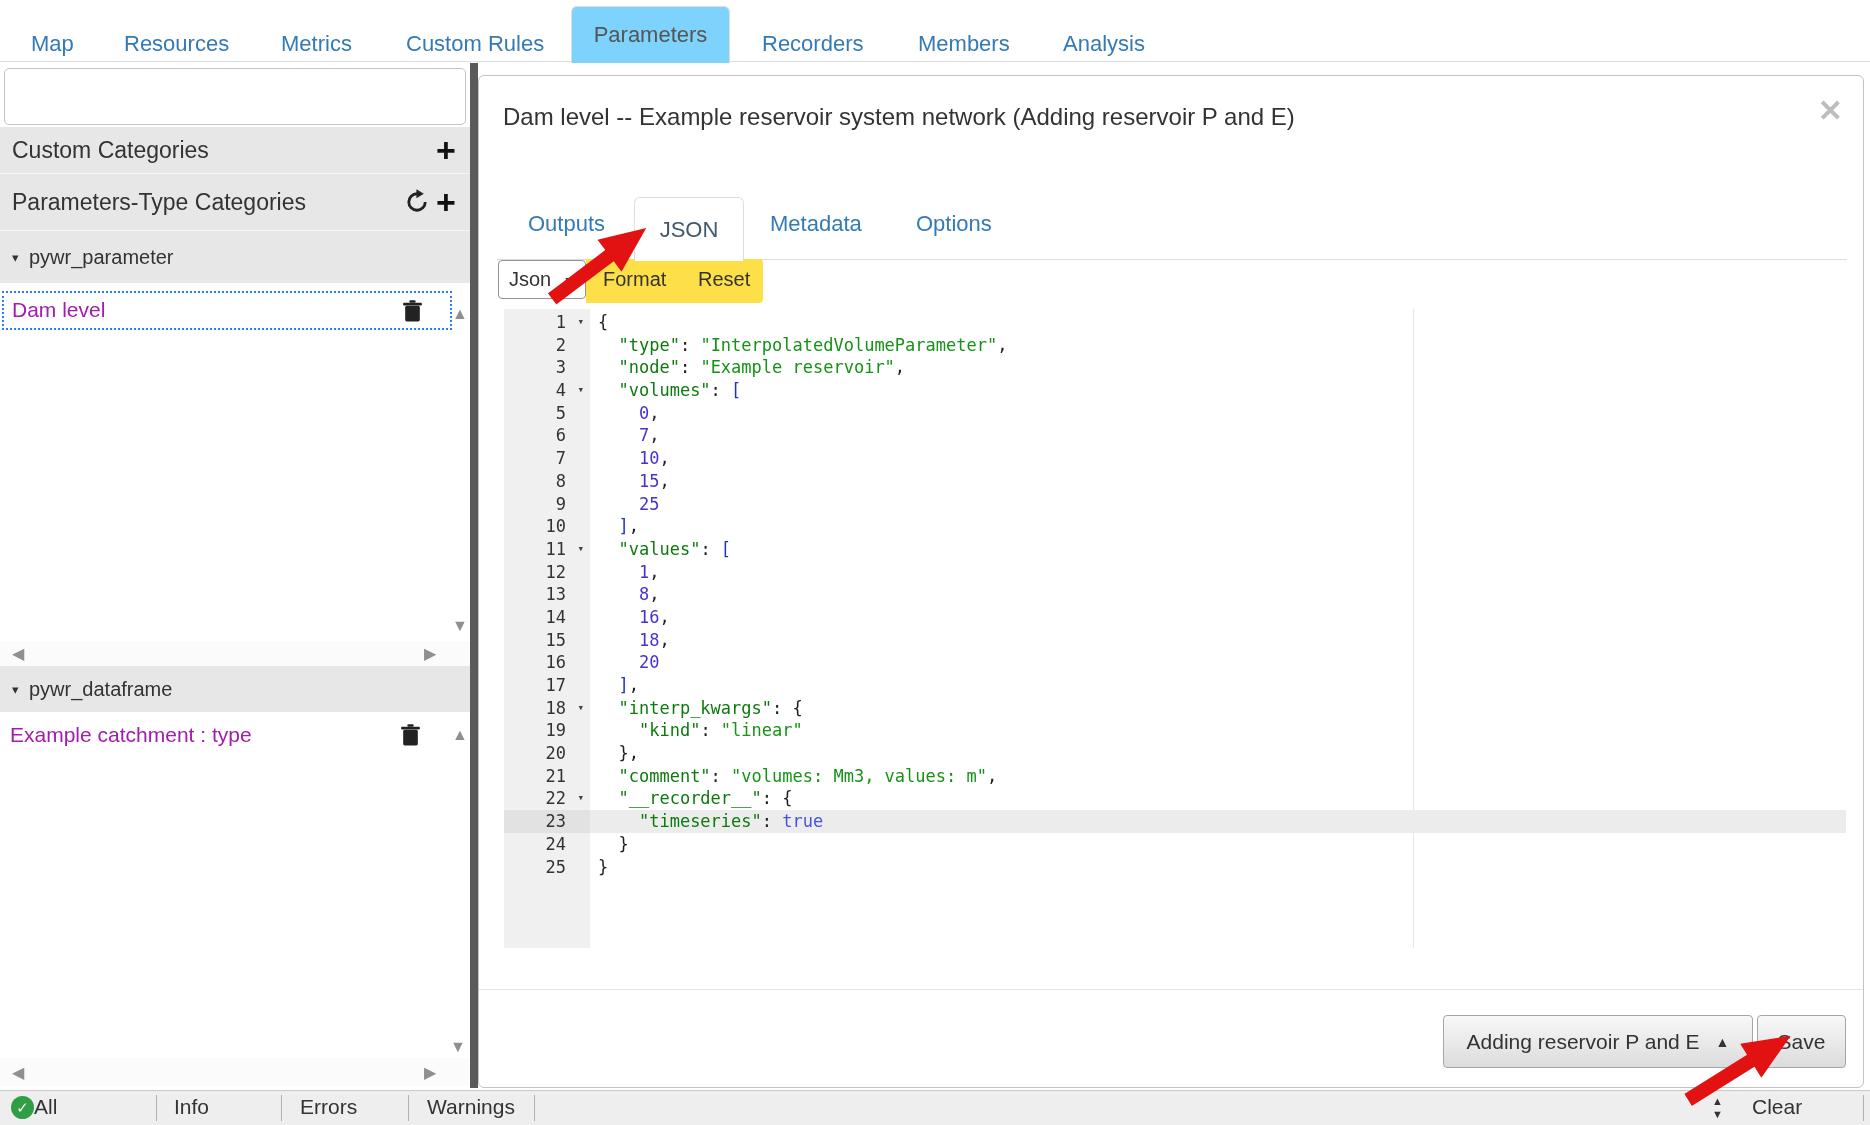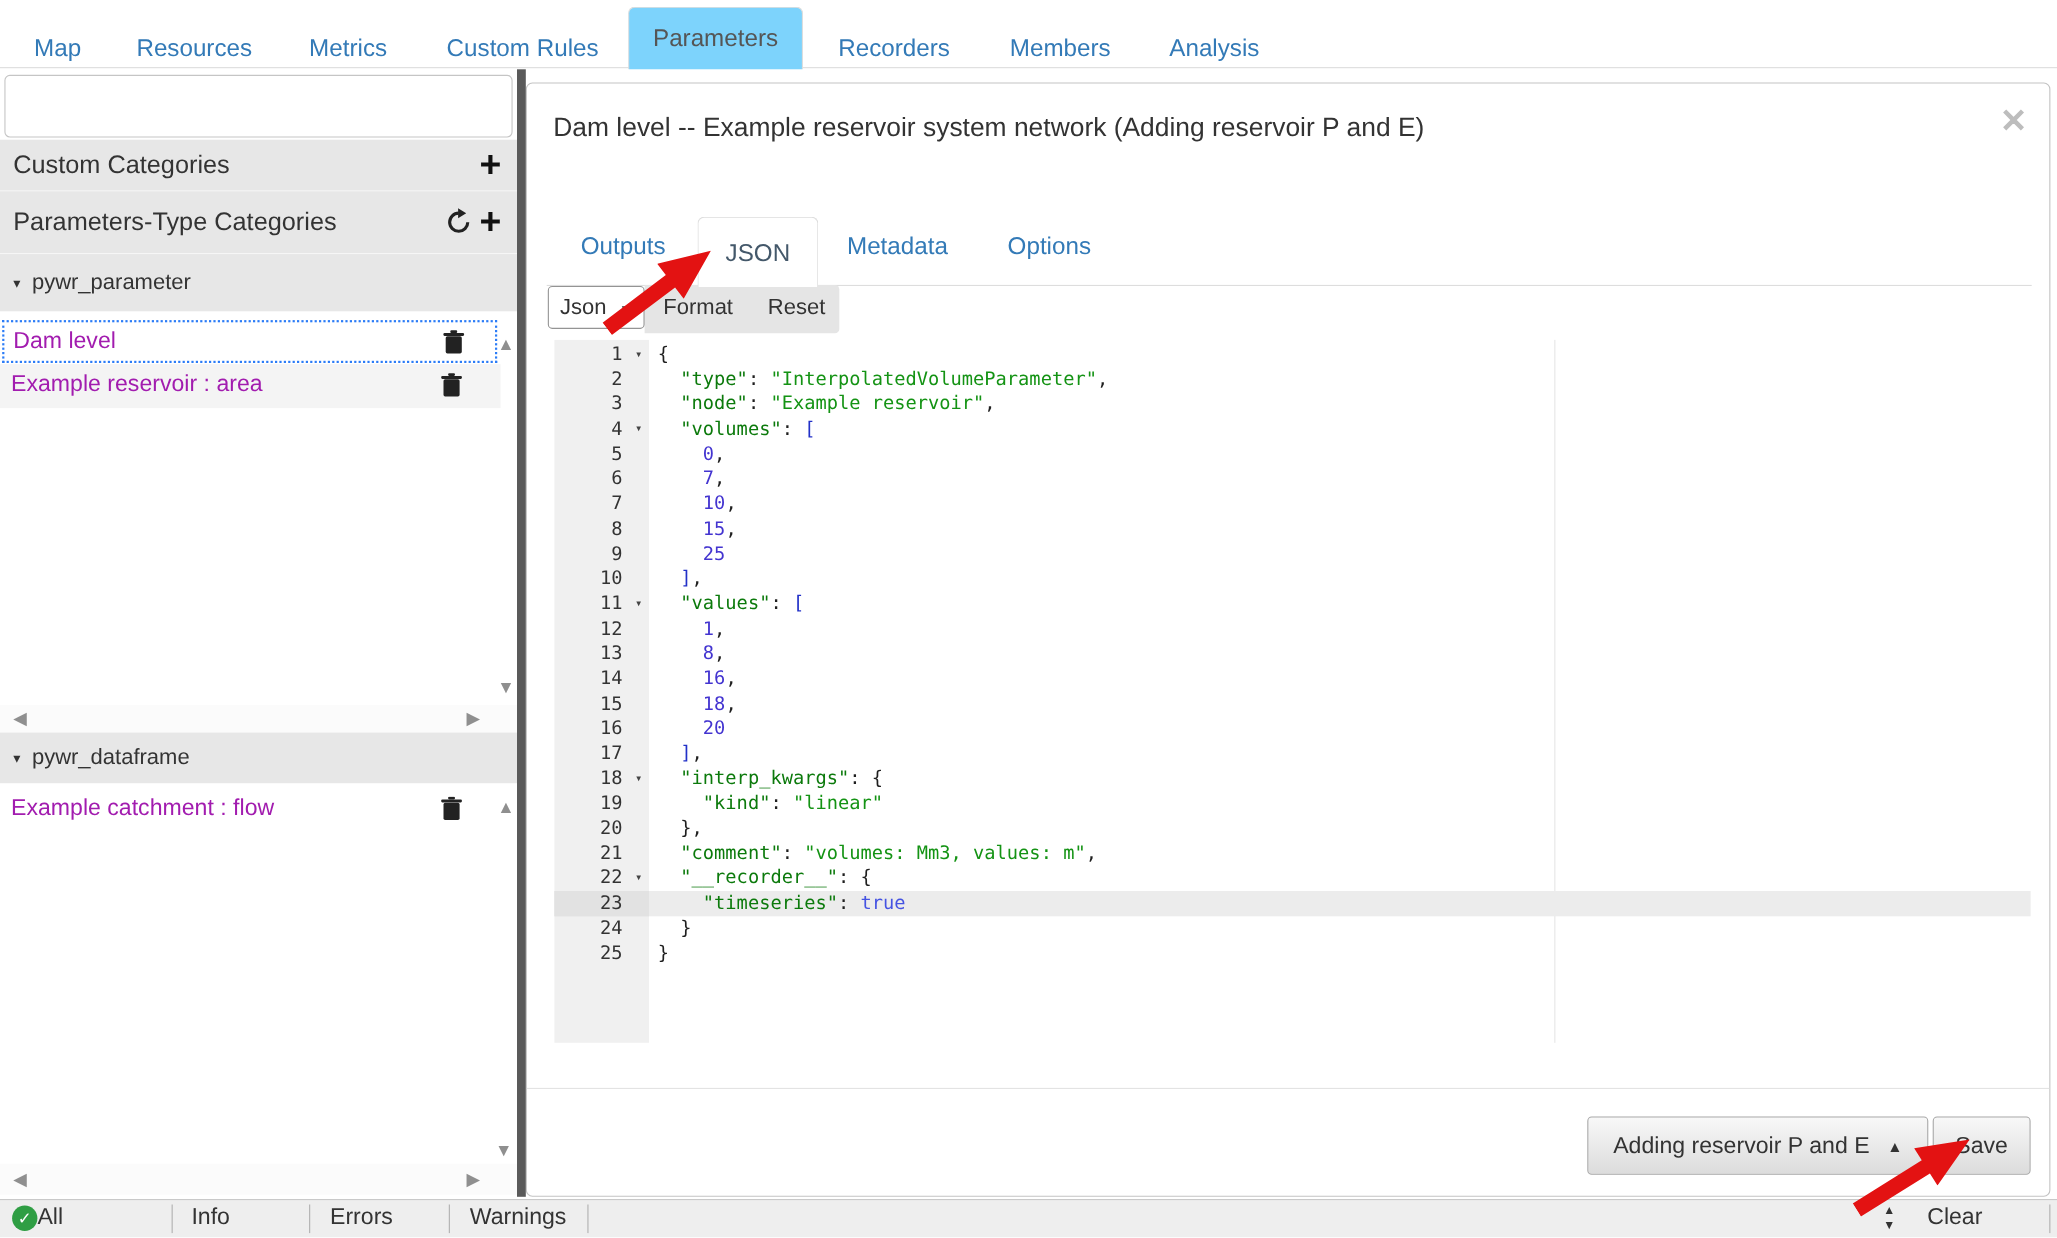--- a/index.html
+++ b/index.html
@@ -47,21 +47,21 @@
   
   .dialog { position:absolute; left:478px; top:75px; width:1386px; height:1013px; background:#fff; border:1px solid #c3c3c3; border-radius:6px; z-index:3; }
   .dlg-title { position:absolute; left:24px; top:27px; font-size:24px; color:#333; }
   .dlg-close { position:absolute; right:20px; top:20px; font-size:30px; font-weight:bold; color:#bdbdbd; cursor:pointer; line-height:1; }
   .tabline { position:absolute; left:18px; top:183px; width:1350px; height:1px; background:#ddd; }
   .dtab { position:absolute; top:135px; font-size:22px; color:#337ab7; cursor:pointer; }
   .dtab-outputs{left:49px;} .dtab-metadata{left:291px;} .dtab-options{left:437px;}
   .dtab-active-box { position:absolute; left:155px; top:121px; width:110px; height:64px; background:#fff; border:1px solid #ddd; border-bottom:none; border-radius:6px 6px 0 0; display:flex; align-items:center; justify-content:center; font-size:22px; color:#44586a; z-index:2; cursor:pointer; }
   .mode-select { position:absolute; left:19px; top:184px; width:88px; height:39px; background:#fff; border:1px solid #949494; border-radius:4px; font-size:20px; color:#333; display:flex; align-items:center; padding-left:10px; cursor:pointer; z-index:2; }
   .mode-select .caret { margin-left:14px; font-size:14px; color:#333; }
-  .toolstrip { position:absolute; left:107px; top:183px; width:177px; height:44px; background:#e5e5e5; border-radius:0 4px 4px 0; }
+  .toolstrip { position:absolute; left:107px; top:183px; width:177px; height:44px; background:#fde047; border-radius:0 4px 4px 0; }
   .tool-btn { position:absolute; top:9px; font-size:20px; color:#333; cursor:pointer; }
   .tool-format{left:17px;} .tool-reset{left:112px;}
 
   
   .editor { position:absolute; left:25px; top:233px; width:1342px; height:639px; background:#fff; font-family:"DejaVu Sans Mono", monospace; font-size:17px; }
   .gutter-bg { position:absolute; left:0; top:0; width:86px; height:639px; background:#f0f0f0; }
   .print-margin { position:absolute; left:909px; top:0; width:1px; height:639px; background:#e5e5e5; }
   .ed-rows { position:absolute; left:0; top:2px; width:1342px; }
   .ed-row { display:flex; height:22.7px; line-height:22.7px; }
   .ed-row.active { background:#ececec; }
@@ -132,45 +132,35 @@
   <div class="param-item1">
     <span class="list-item-label">Dam level</span>
     <span class="trash" style="left:398px; top:7px;">
       <svg width="21" height="23" viewBox="0 0 20 22">
           <rect x="3" y="5.5" width="14" height="15" rx="1.5" fill="#222"></rect>
           <rect x="1" y="2.6" width="18" height="2.6" rx="1" fill="#222"></rect>
           <rect x="7" y="0.3" width="6" height="2.4" rx="1" fill="#222"></rect>
         </svg>
     </span>
   </div>
-  <div class="param-item2">
-    <span class="list-item-label">Example reservoir : area</span>
-    <span class="trash" style="left:400px; top:8px;">
-      <svg width="21" height="23" viewBox="0 0 20 22">
-          <rect x="3" y="5.5" width="14" height="15" rx="1.5" fill="#222"></rect>
-          <rect x="1" y="2.6" width="18" height="2.6" rx="1" fill="#222"></rect>
-          <rect x="7" y="0.3" width="6" height="2.4" rx="1" fill="#222"></rect>
-        </svg>
-    </span>
-  </div>
   <span class="scroll-arrow" style="left:452px; top:244px;">▲</span>
   <span class="scroll-arrow" style="left:452px; top:556px;">▼</span>
 
   <div class="hscroll" style="top:579px;">
     <span class="scroll-arrow" style="left:12px; top:5px;">◀</span>
     <span class="scroll-arrow" style="left:424px; top:5px;">▶</span>
   </div>
 
   <div class="df-header">
     <span class="grp-caret">▾</span>
     <span class="grp-label">pywr_dataframe</span>
   </div>
 
   <div class="df-item">
-    <span class="list-item-label">Example catchment : flow</span>
+    <span class="list-item-label">Example catchment : type</span>
     <span class="trash" style="left:400px; top:7px;">
       <svg width="21" height="23" viewBox="0 0 20 22">
           <rect x="3" y="5.5" width="14" height="15" rx="1.5" fill="#222"></rect>
           <rect x="1" y="2.6" width="18" height="2.6" rx="1" fill="#222"></rect>
           <rect x="7" y="0.3" width="6" height="2.4" rx="1" fill="#222"></rect>
         </svg>
     </span>
   </div>
   <span class="scroll-arrow" style="left:452px; top:665px;">▲</span>
   <span class="scroll-arrow" style="left:450px; top:977px;">▼</span>

